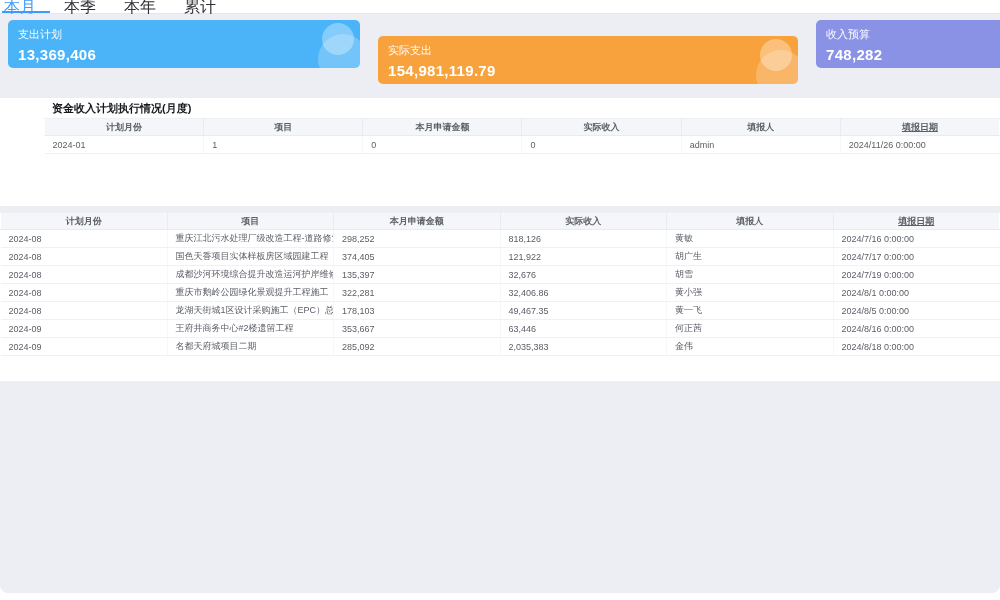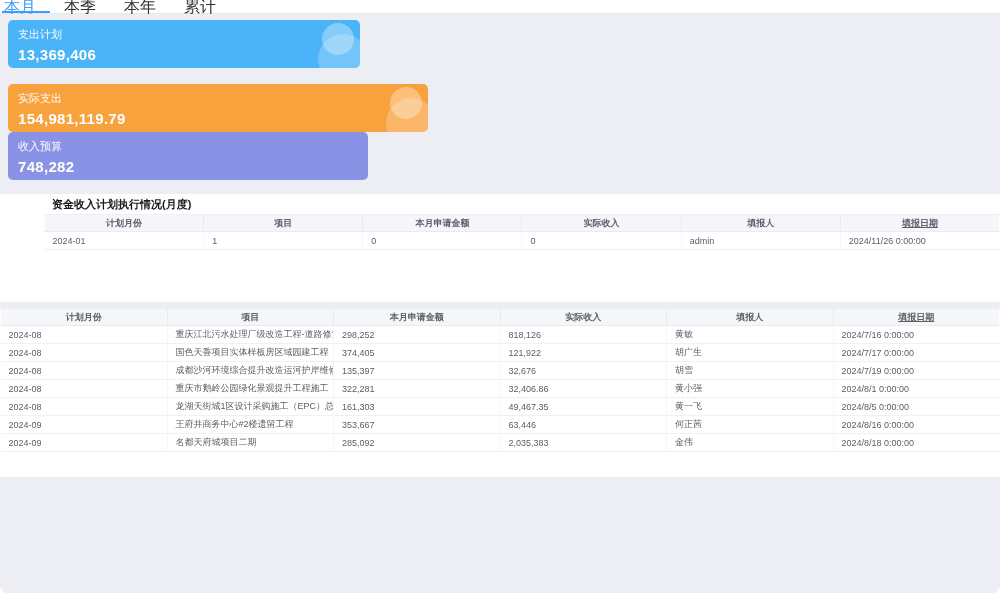--- a/index.html
+++ b/index.html
@@ -21,21 +21,21 @@
   }
   .tab:first-child { padding-left:2px; }
   .tab.active { color:#3c9bfc; border-bottom-color:#3c9bfc; }
   
   .main {
     height:579px; background:#eceef3;
     border-radius:0 0 8px 8px; overflow:hidden;
   }
   
   .cards {
-    display:flex; padding:6px 0 0 8px; overflow:hidden;flex-direction:column;
+    display:flex; gap:18px; padding:6px 0 0 8px; overflow:hidden;
   }
   .card {
     height:48px; border-radius:5px; position:relative; overflow:hidden;
     color:#ffffff; padding:7px 10px 0 10px; flex:none;
   }
   .card-1 { width:352px; }
   .card-2 { width:420px;margin-top:16px; }
   .card-3 { width:360px; }
   .card-title { font-size:11px; opacity:.96; }
   .card-value { font-size:15px; font-weight:bold; margin-top:4px; letter-spacing:.3px; }
@@ -165,21 +165,21 @@
             <td>2024-08</td>
             <td>重庆市鹅岭公园绿化景观提升工程施工</td>
             <td>322,281</td>
             <td>32,406.86</td>
             <td>黄小强</td>
             <td>2024/8/1 0:00:00</td>
           </tr>
           <tr>
             <td>2024-08</td>
             <td>龙湖天街城1区设计采购施工（EPC）总承包</td>
-            <td>161,303</td>
+            <td>178,103</td>
             <td>49,467.35</td>
             <td>黄一飞</td>
             <td>2024/8/5 0:00:00</td>
           </tr>
           <tr>
             <td>2024-09</td>
             <td>王府井商务中心#2楼遗留工程</td>
             <td>353,667</td>
             <td>63,446</td>
             <td>何正茜</td>

